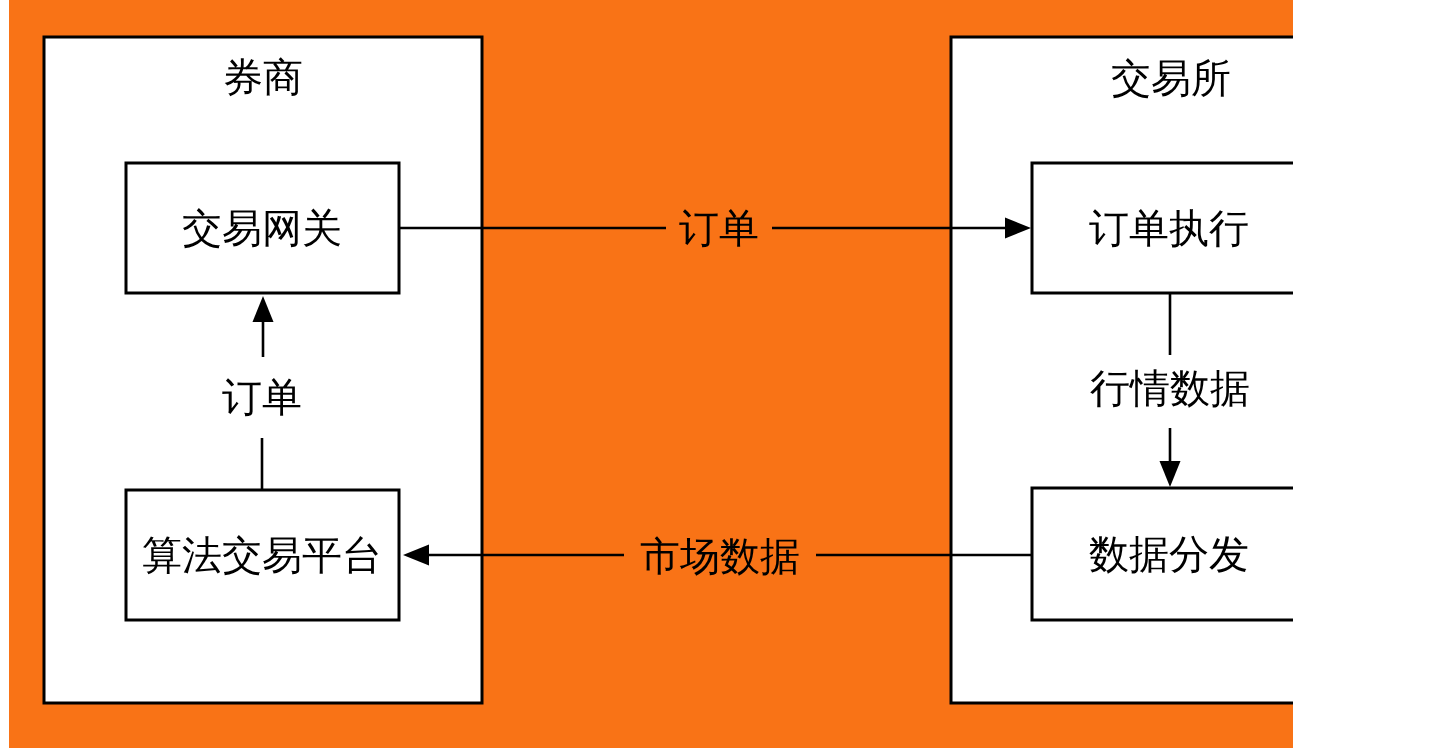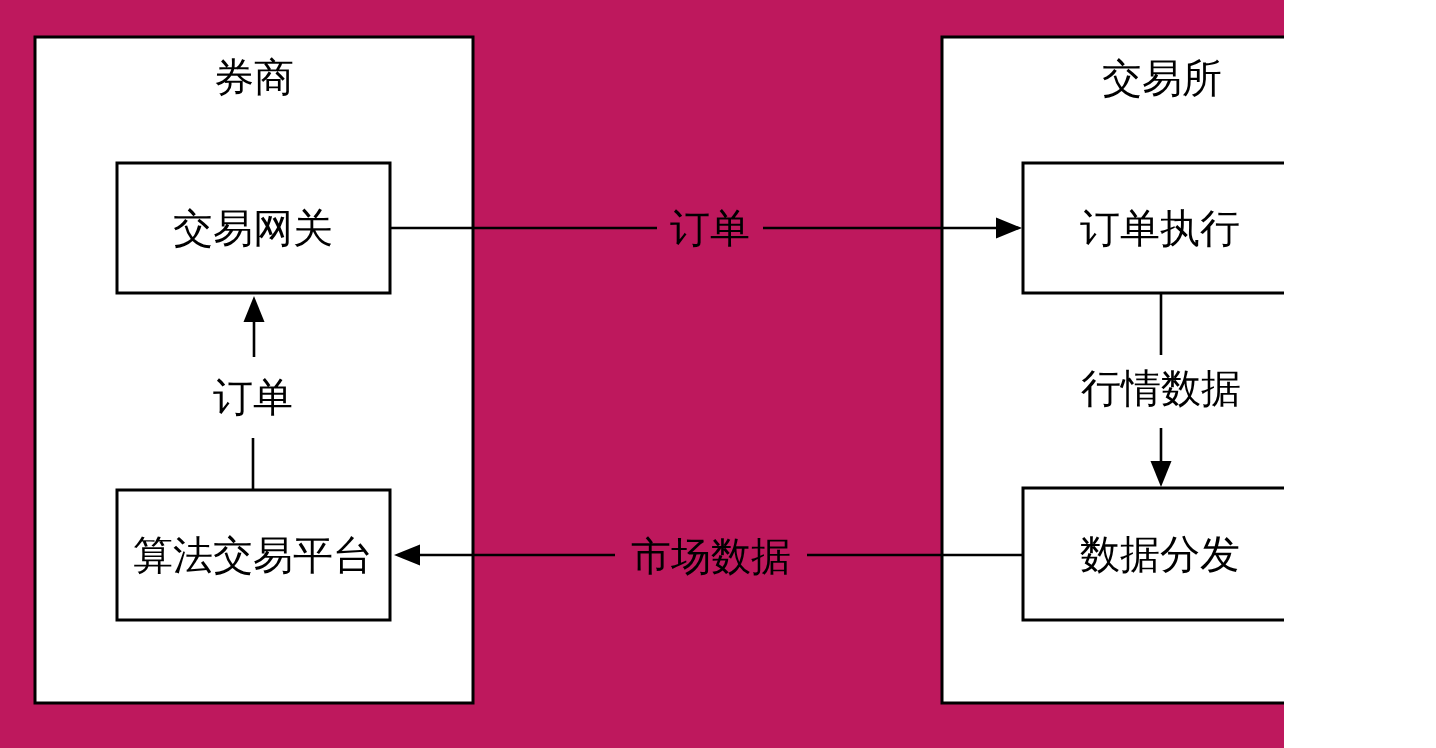--- a/index.html
+++ b/index.html
@@ -4,22 +4,23 @@
 <style>
   html, body {
     margin: 0;
     padding: 0;
     background: #ffffff;
   }
   .stage {
     position: relative;
     width: 1284px;
     height: 748px;
-    background: #be185d;
+    background: #f97316;
     overflow: hidden;
+    margin-left: 9px;
   }
   svg { display: block; }
   .frame {
     fill: #ffffff;
     stroke: #000000;
     stroke-width: 3;
   }
   .node-box {
     fill: #ffffff;
     stroke: #000000;

